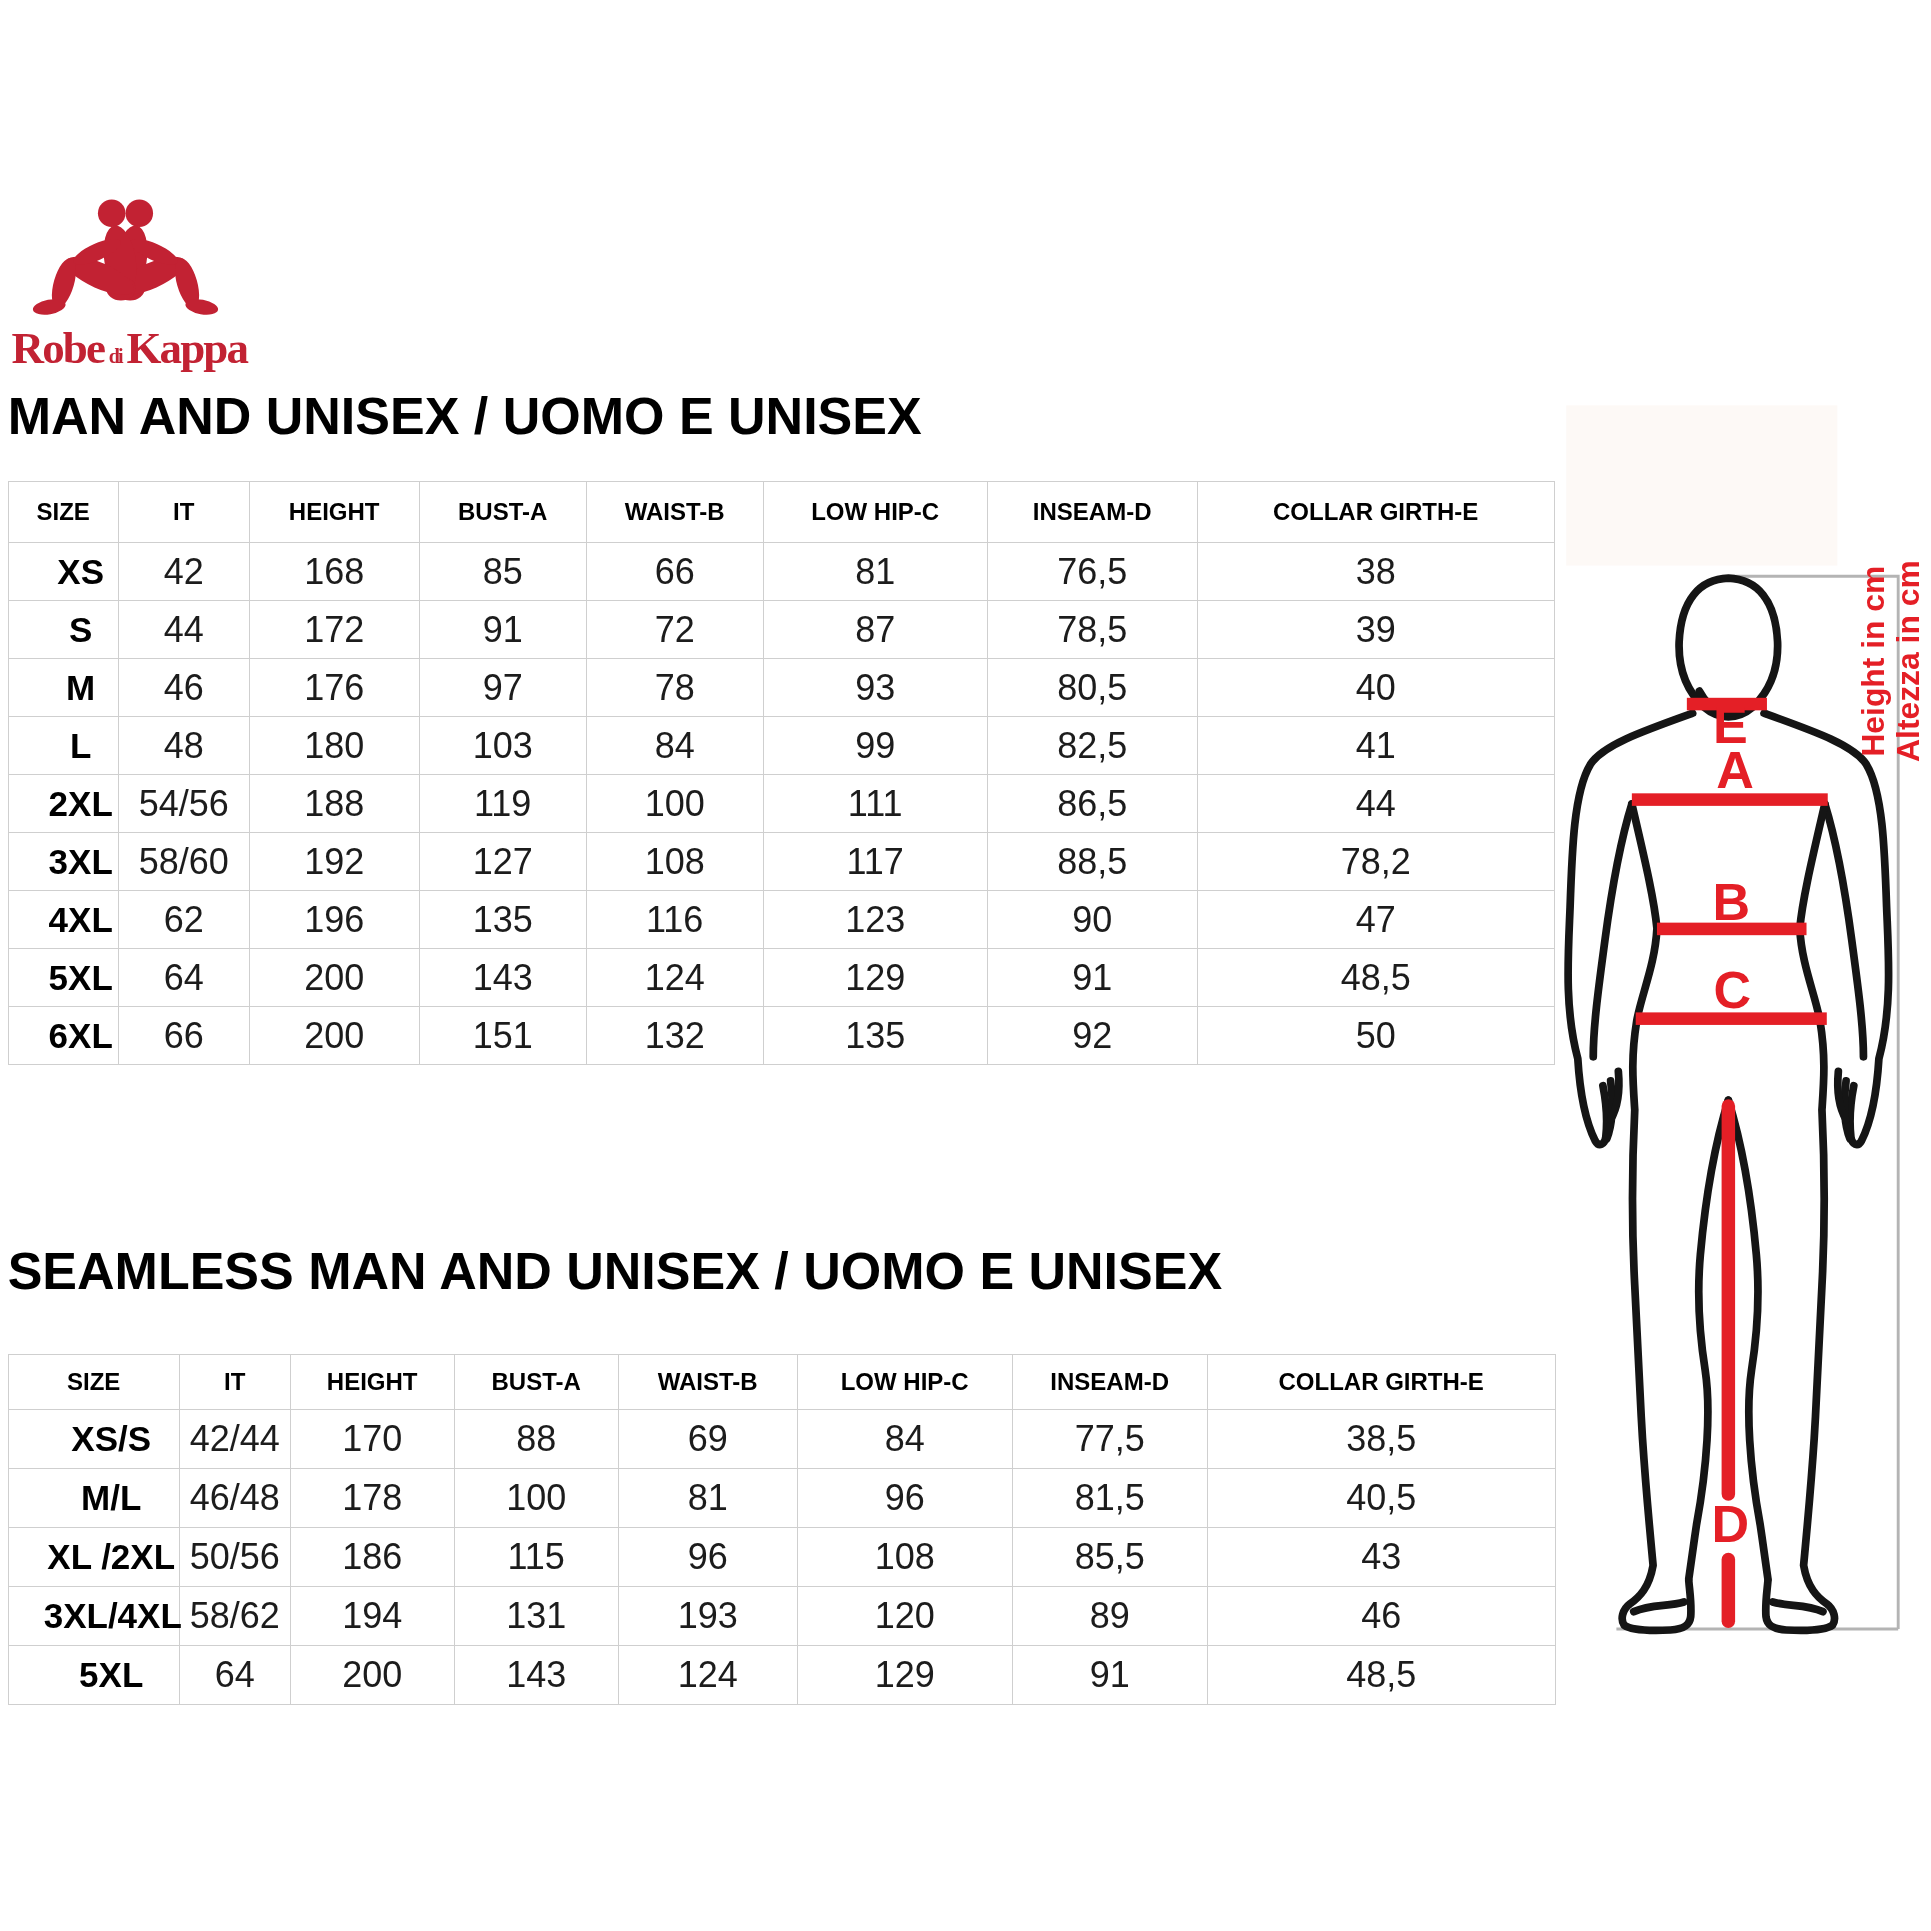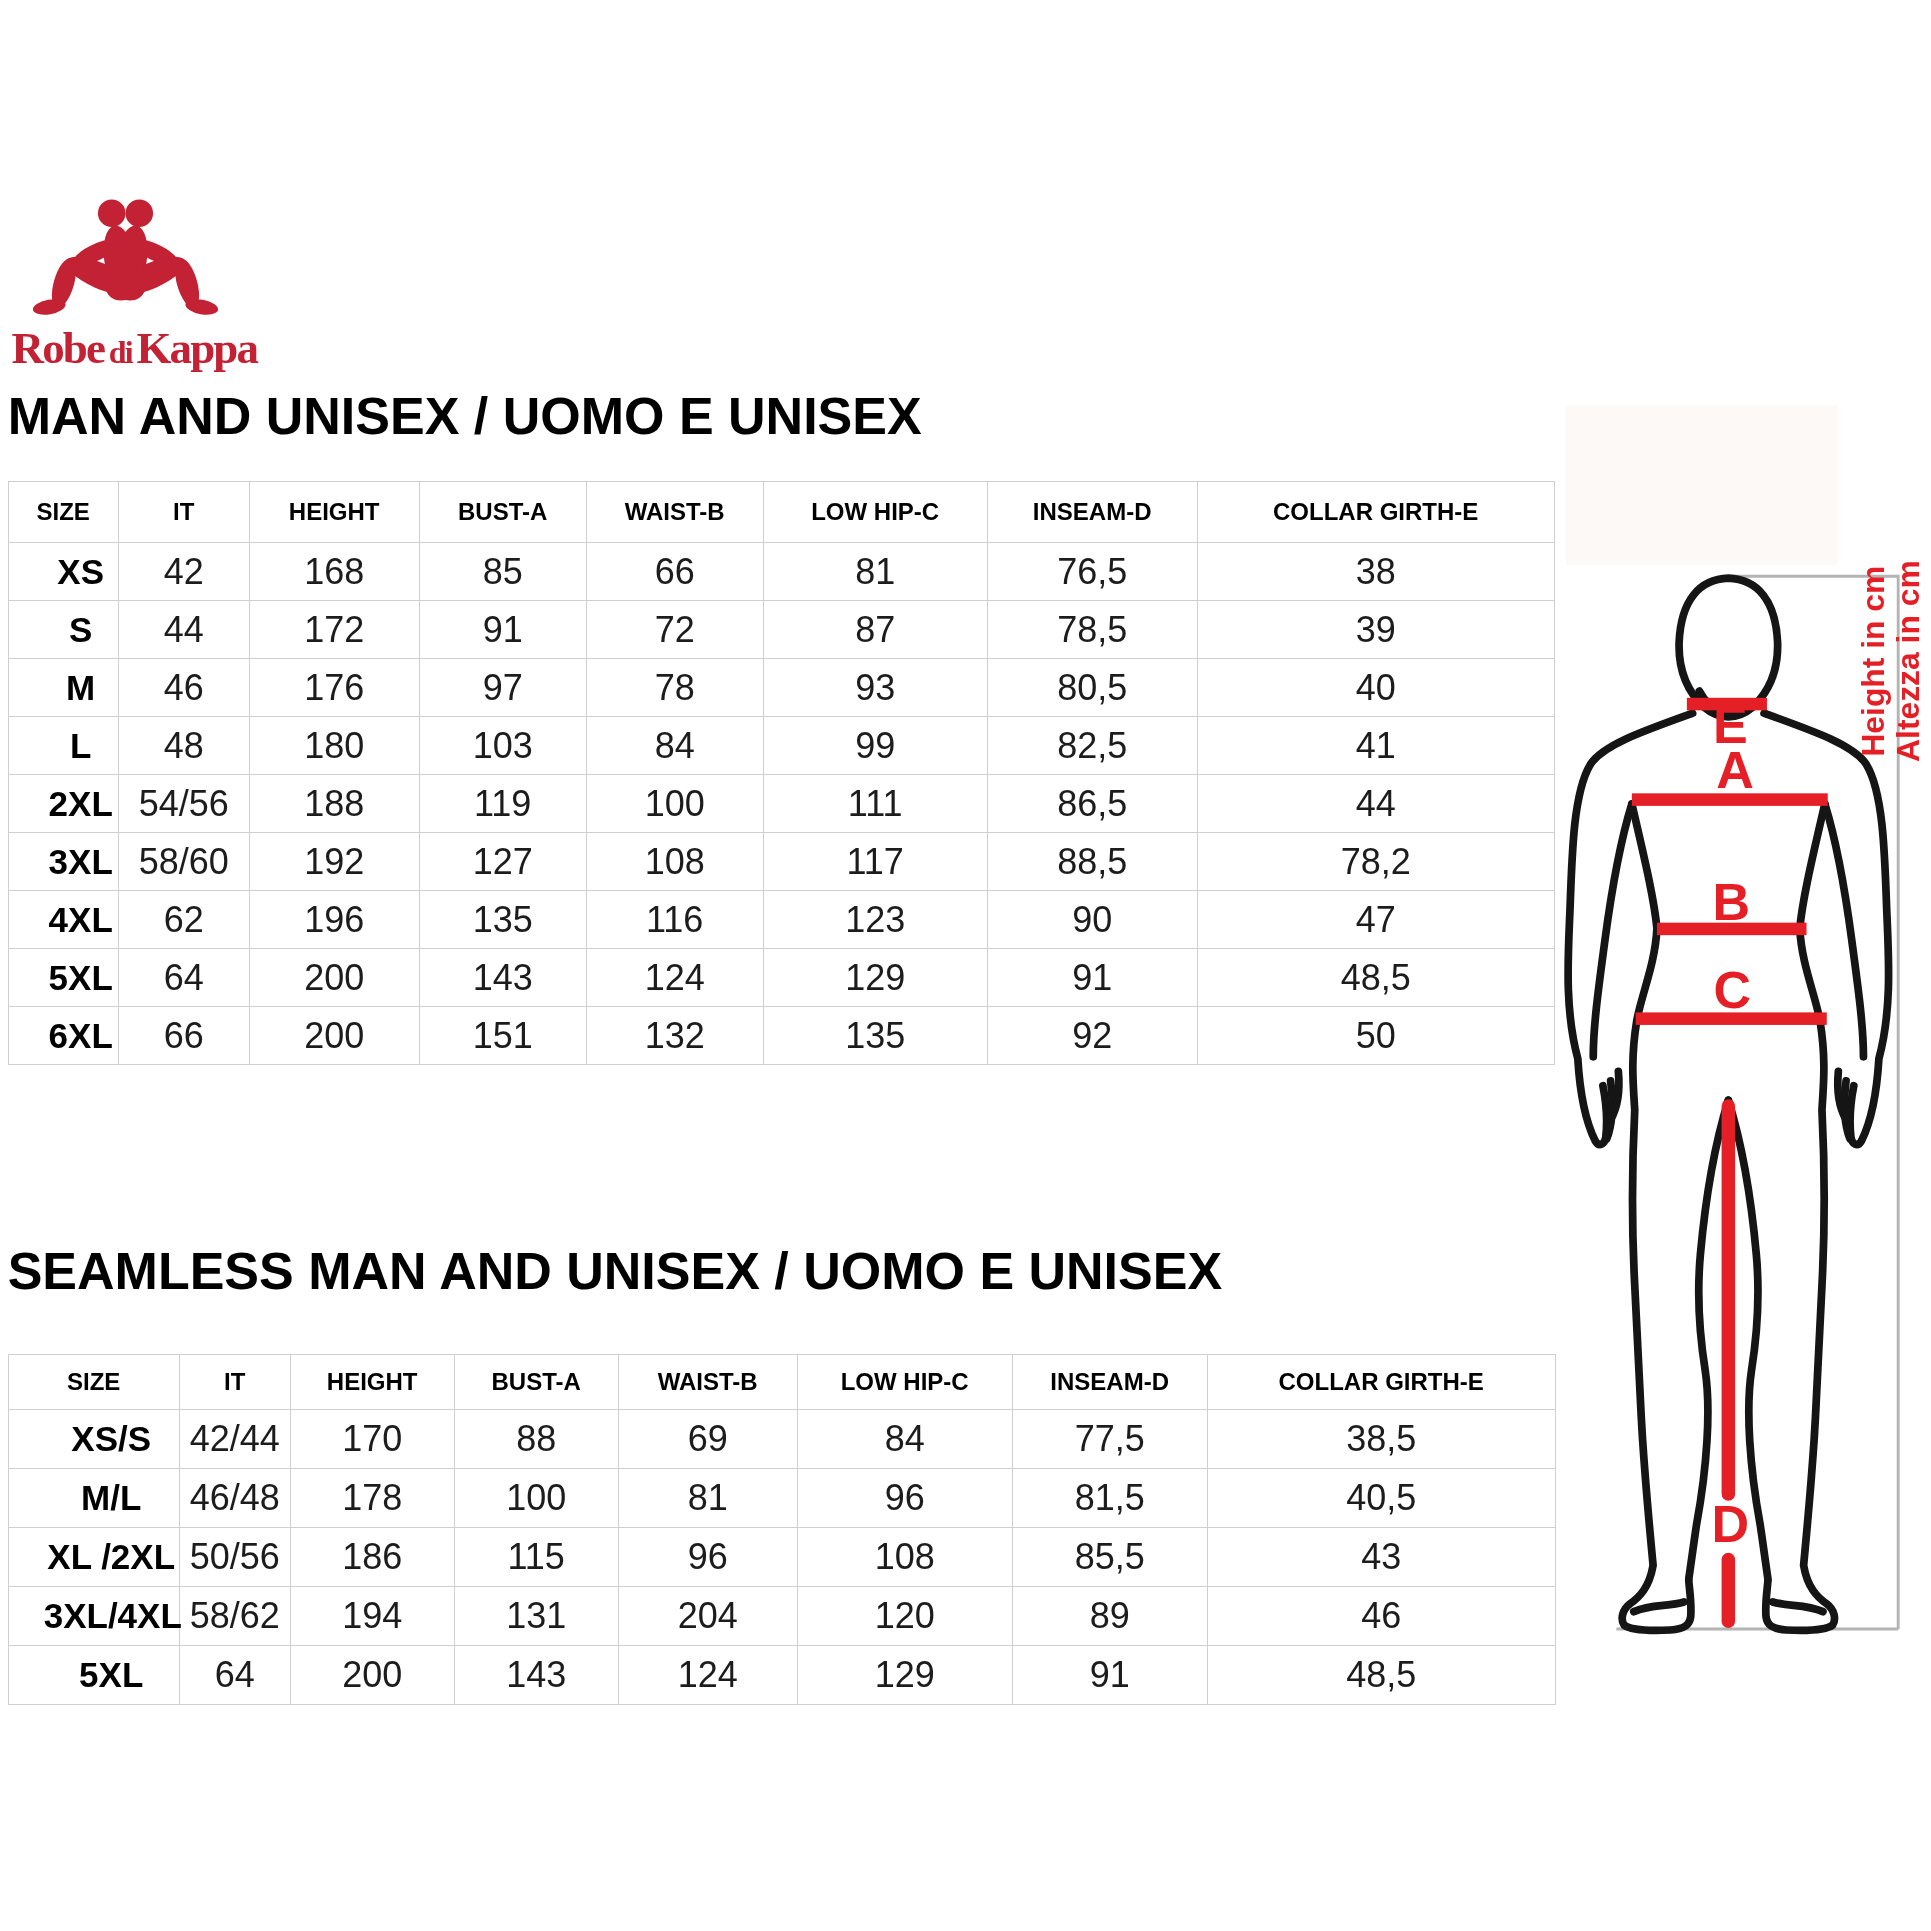--- a/index.html
+++ b/index.html
@@ -7,21 +7,21 @@
   .page { position:relative; width:1931px; height:1931px; background:#fff; overflow:hidden;
           font-family:"Liberation Sans","DejaVu Sans",sans-serif; }
 
   
   .logo-figures { position:absolute; left:29px; top:191px; width:193px; height:129px; }
   .logo-figures * { fill:var(--logo-red); }
   .wordmark { position:absolute; left:11.6px; top:322px; display:flex; align-items:baseline; gap:4.8px;
               font-family:"Liberation Serif","DejaVu Serif",serif; font-weight:700; color:var(--logo-red);
               letter-spacing:-1.9px; white-space:nowrap; }
   .wordmark .big { font-size:45px; }
-  .wordmark .small { font-size:32px; }
+  .wordmark .small { font-size:20px; }
 
   
   .sec-title { position:absolute; left:7.7px; margin:0; font-size:52px; font-weight:700; color:#000; letter-spacing:0; }
   .t1 { top:386px; }
   .t2 { top:1241px;text-align:center; }
 
   
   table.sizes { position:absolute; left:7.7px; border-collapse:collapse; table-layout:fixed; width:1547px;
                 background:#fff; }
   table.sizes th, table.sizes td { border:1.9px solid var(--grid); text-align:center; vertical-align:middle; padding:0; }
@@ -249,21 +249,21 @@
           <td>96</td>
           <td>108</td>
           <td>85,5</td>
           <td>43</td>
         </tr>
         <tr>
           <td class="size-col">3XL/4XL</td>
           <td>58/62</td>
           <td>194</td>
           <td>131</td>
-          <td>204</td>
+          <td>193</td>
           <td>120</td>
           <td>89</td>
           <td>46</td>
         </tr>
         <tr>
           <td class="size-col">5XL</td>
           <td>64</td>
           <td>200</td>
           <td>143</td>
           <td>124</td>

